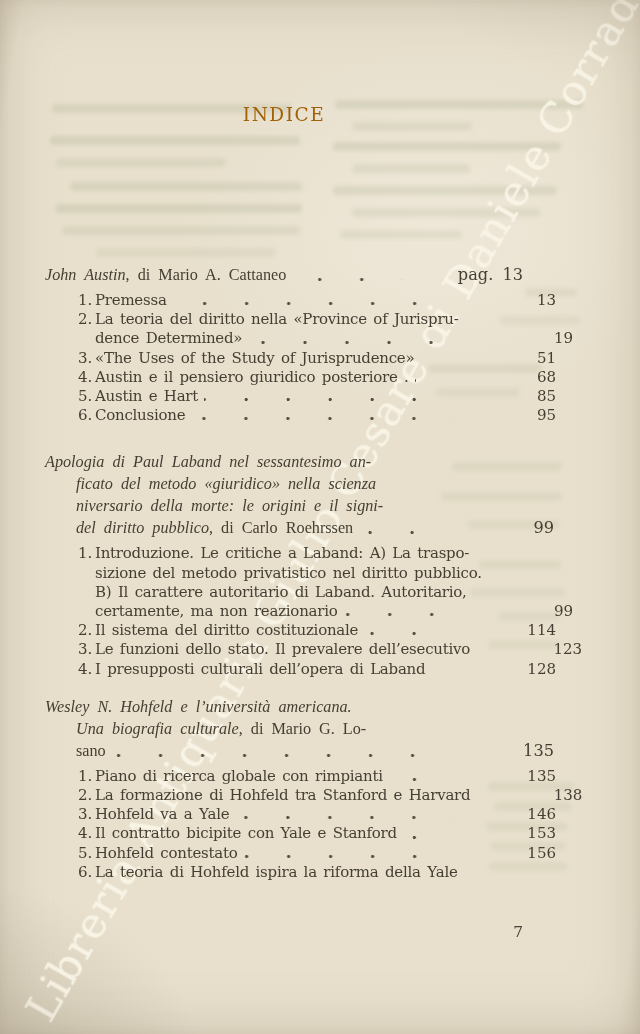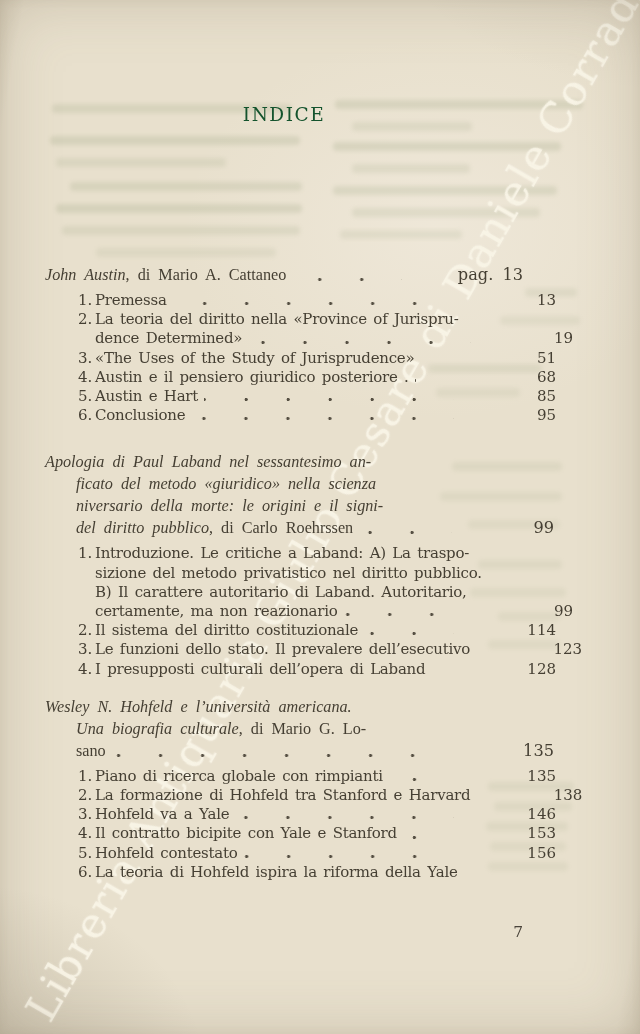--- a/index.html
+++ b/index.html
@@ -23,21 +23,21 @@
   .watermark{
     position:absolute;left:-255px;top:486px;width:1170px;z-index:2;
     transform:rotate(-60deg);transform-origin:center;
     font-size:42px;letter-spacing:1.5px;text-align:center;white-space:nowrap;
     color:rgba(249,244,230,.92);text-shadow:0 0 2px rgba(250,246,233,.55);
     filter:blur(.4px);pointer-events:none;
   }
   
   .content{position:absolute;left:45px;top:0;width:478px;z-index:3;}
   h1.indice{margin:0;padding-top:103px;font-size:18.5px;font-weight:normal;
-    letter-spacing:1.5px;text-align:center;color:#14532d;line-height:23px;}
+    letter-spacing:1.5px;text-align:center;color:#a16207;line-height:23px;}
   .section{margin:0;}
   .sec-0{margin-top:138px;}
   .sec-1{margin-top:26px;}
   .sec-2{margin-top:17px;}
   .line{display:flex;align-items:baseline;width:478px;}
   .t-title{font-size:16.2px;line-height:22px;}
   .t-title .txt{word-spacing:4px;letter-spacing:0;font-family:Liberation Serif, serif;}
   .t-item{font-size:15px;line-height:19.2px;}
   .l-title{padding-left:0;}
   .l-titlecont{padding-left:31px;}

